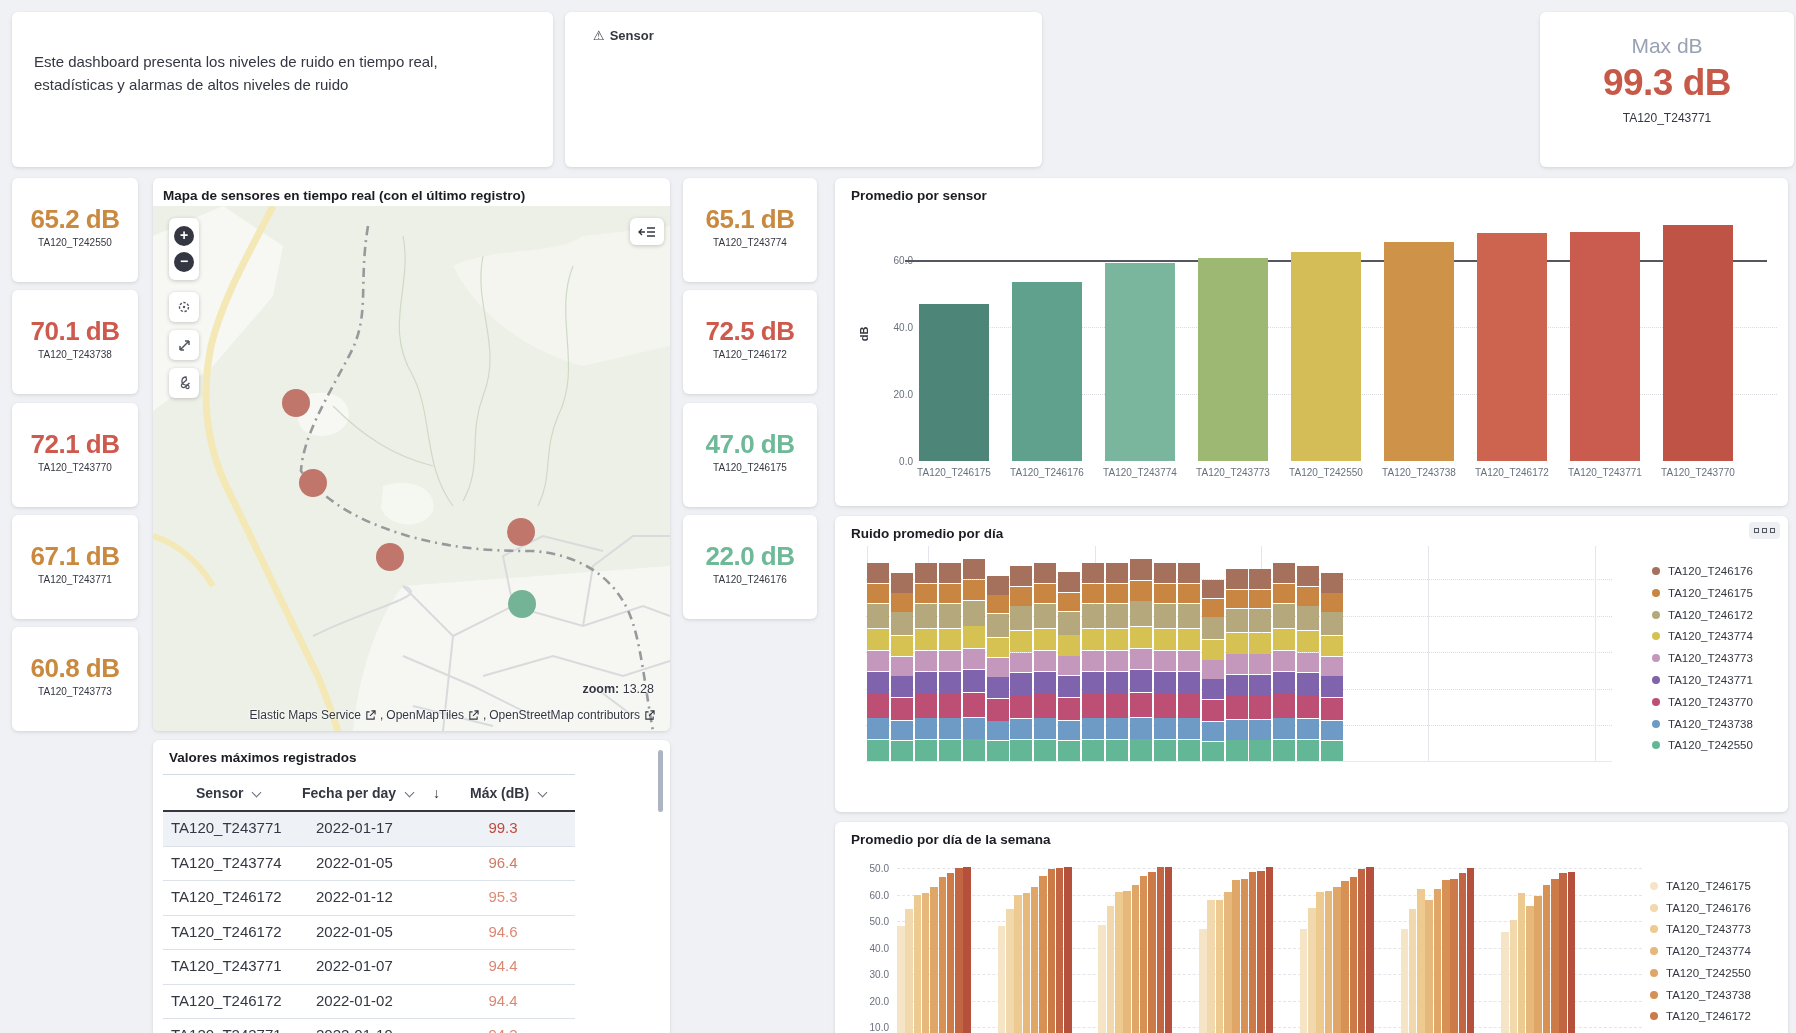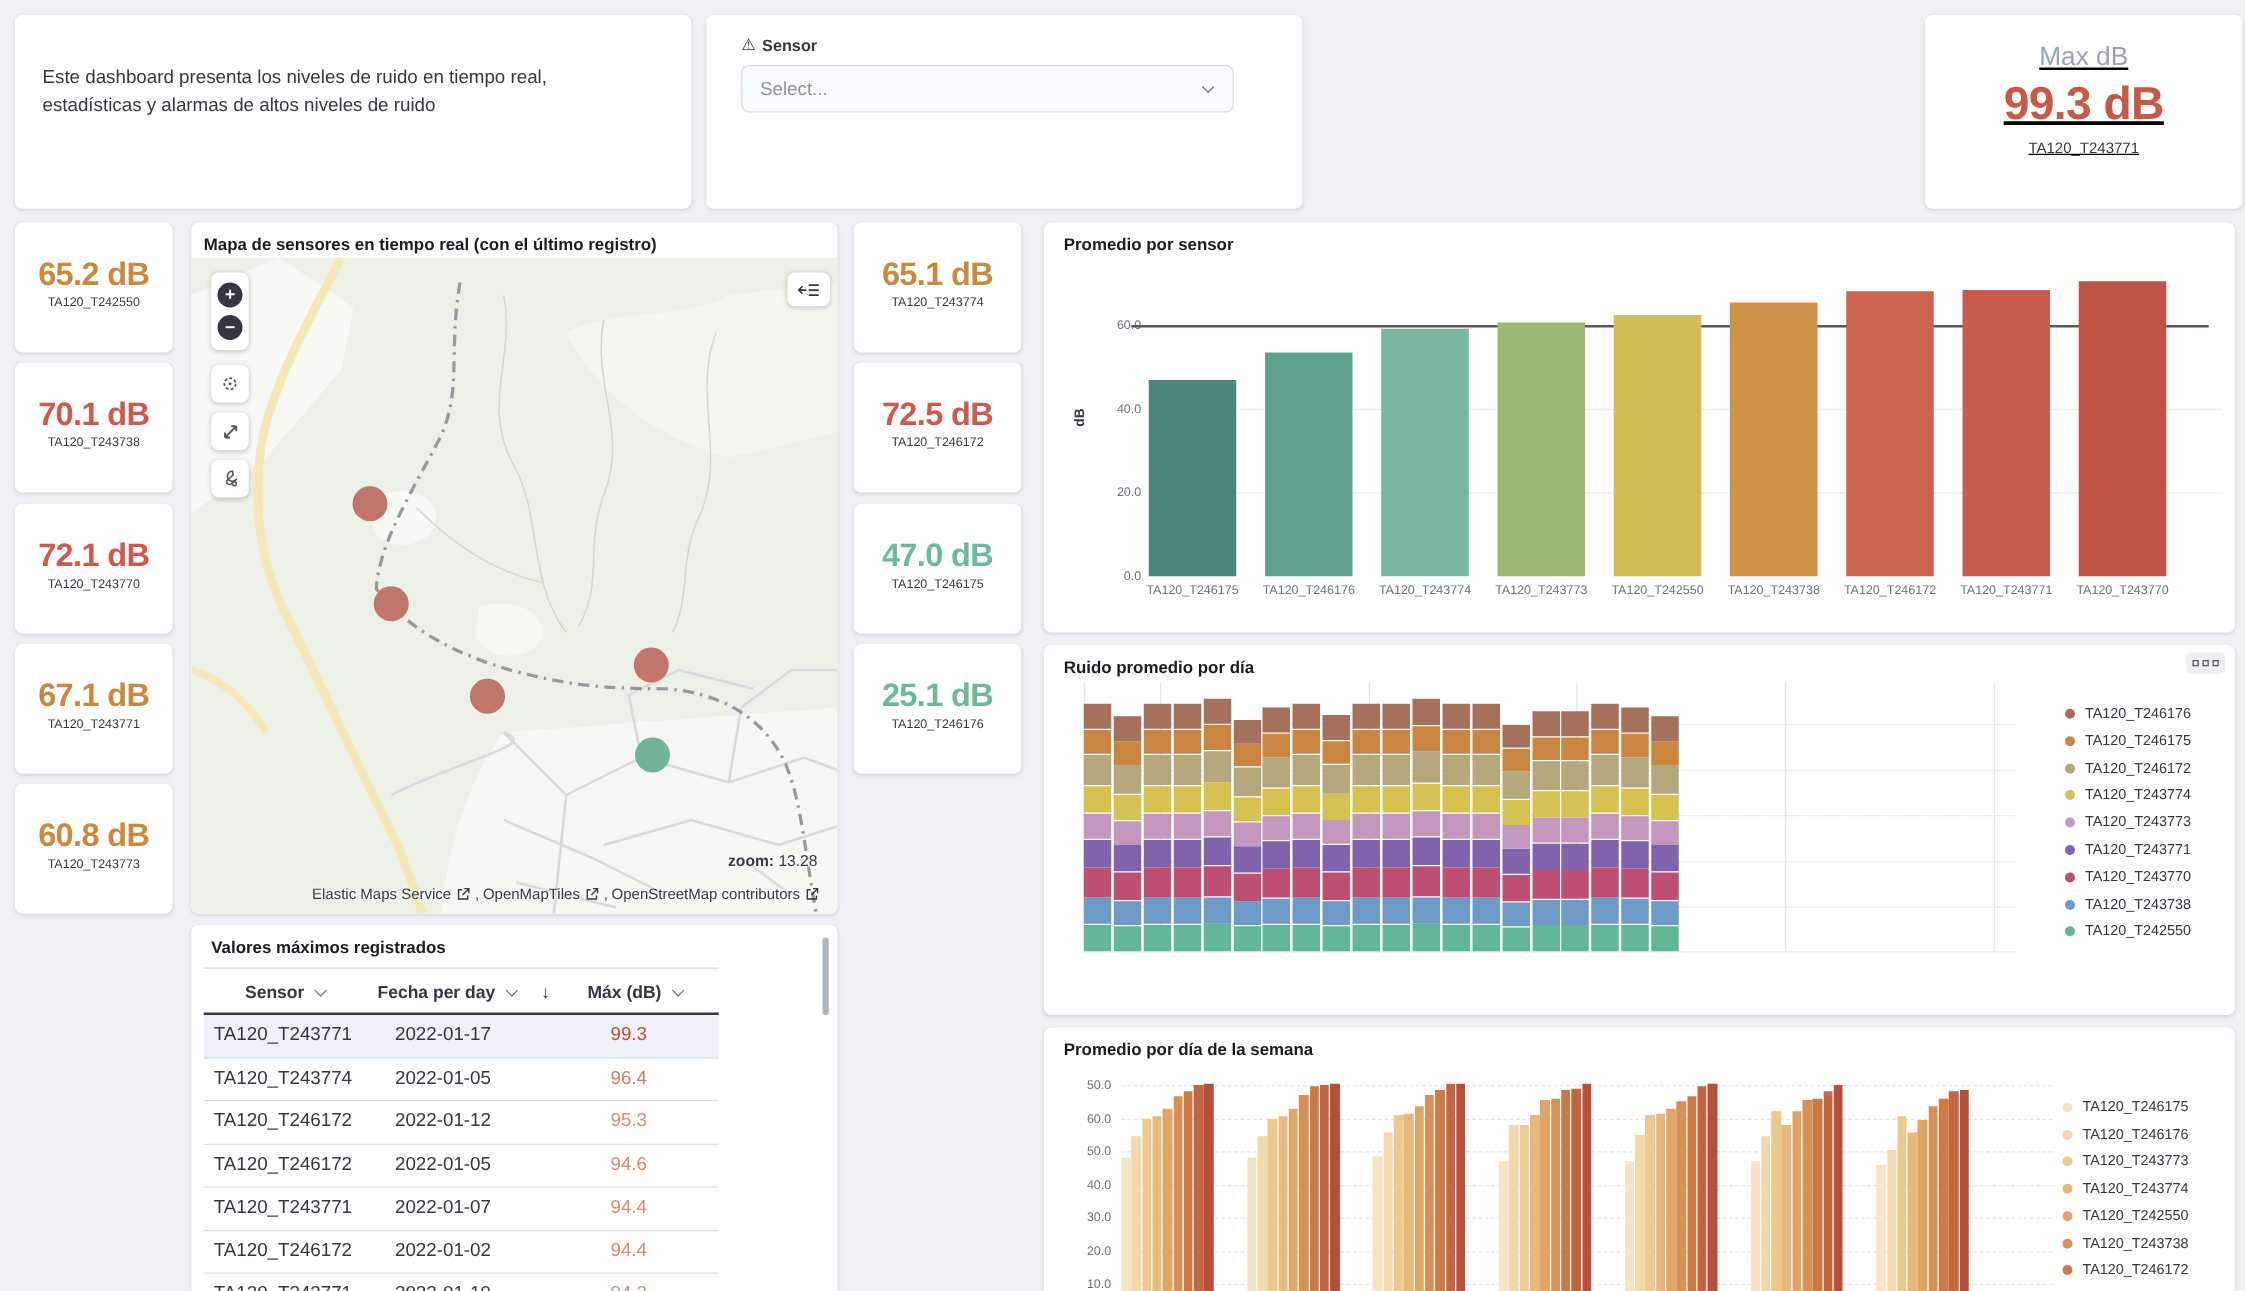--- a/index.html
+++ b/index.html
@@ -20,21 +20,21 @@
   .combo {position:relative; margin-top:8px; width:394px; height:38px; background:#fbfcfd;
           border:1px solid #d6dce8; border-radius:6px; display:flex; align-items:center; padding:0 14px;}
   .combo .ph {font-size:15px; color:#8b919e;}
   .chev {display:inline-block; width:7px; height:7px; border-right:1.6px solid #69707d;
          border-bottom:1.6px solid #69707d; transform:rotate(45deg); }
   .combo .chev {position:absolute; right:16px; top:13px;}
 
   .metricp {display:flex; flex-direction:column; align-items:center; text-align:center;}
   #p-registros {left:1054px; top:12px; width:212px; height:155px; padding-top:34px;}
   #p-promedio {left:1278px; top:12px; width:250px; height:155px; padding-top:34px;}
-  #p-max {left:1540px; top:12px; width:254px; height:155px; padding-top:22px;text-decoration:underline;}
+  #p-max {left:1540px; top:12px; width:254px; height:155px; padding-top:22px;}
   .metric-title {font-size:21px; color:#98a2b3;}
   .metric-value {font-size:37px; font-weight:bold; color:#404247; margin-top:4px; letter-spacing:-0.5px;}
   .metric-sub {font-size:12px; color:#343741; margin-top:7px;}
 
   
   #left-cards {position:absolute; left:12px; top:178px; width:126px; height:553px;}
   #right-cards {position:absolute; left:683px; top:178px; width:134px; height:553px;}
   .card {position:absolute; left:0; width:100%; height:104px; background:#fff; border-radius:6px;
          box-shadow:0 1px 3px rgba(0,0,0,.09), 0 2px 6px rgba(0,0,0,.04);
          display:flex; flex-direction:column; align-items:center; padding-top:26px;}
@@ -125,24 +125,20 @@
 
   <div class="panel" id="p-title">
     <p>Este dashboard presenta los niveles de ruido en tiempo real, estadísticas y alarmas de altos niveles de ruido</p>
   </div>
 
   <div class="panel" id="p-sensor">
     <div class="ctrl-label">
       <span class="warn-ic">⚠</span>
       <span>Sensor</span>
     </div>
-    <div class="combo">
-      <span class="ph">Select...</span>
-      <span class="chev"></span>
-    </div>
   </div>
 
   <div class="panel metricp" id="p-max">
     <div class="metric-title">Max dB</div>
     <div class="metric-value" style="color: rgb(198, 89, 72);">99.3 dB</div>
     <div class="metric-sub">TA120_T243771</div>
   </div>
 
   <div id="left-cards">
       <div class="card" style="top: 0px;">
@@ -173,21 +169,21 @@
       </div>
       <div class="card" style="top: 112px;">
         <div class="card-val" style="color: rgb(206, 90, 78);">72.5 dB</div>
         <div class="card-label">TA120_T246172</div>
       </div>
       <div class="card" style="top: 225px;">
         <div class="card-val" style="color: rgb(109, 185, 152);">47.0 dB</div>
         <div class="card-label">TA120_T246175</div>
       </div>
       <div class="card" style="top: 337px;">
-        <div class="card-val" style="color: rgb(109, 185, 152);">25.1 dB</div>
+        <div class="card-val" style="color: rgb(109, 185, 152);">22.0 dB</div>
         <div class="card-label">TA120_T246176</div>
       </div>
     </div>
 
   <div class="panel" id="p-map">
     <div class="ptitle" style="left:10px;">Mapa de sensores en tiempo real (con el último registro)</div>
     <div id="map-area">
       <svg width="517" height="525" viewBox="0 0 517 525">
         <rect width="517" height="525" fill="#edf0e6"></rect>
         <path d="M0,30 L70,0 L130,40 L120,90 L60,160 L0,205 Z" fill="#f7f8f4"></path>

